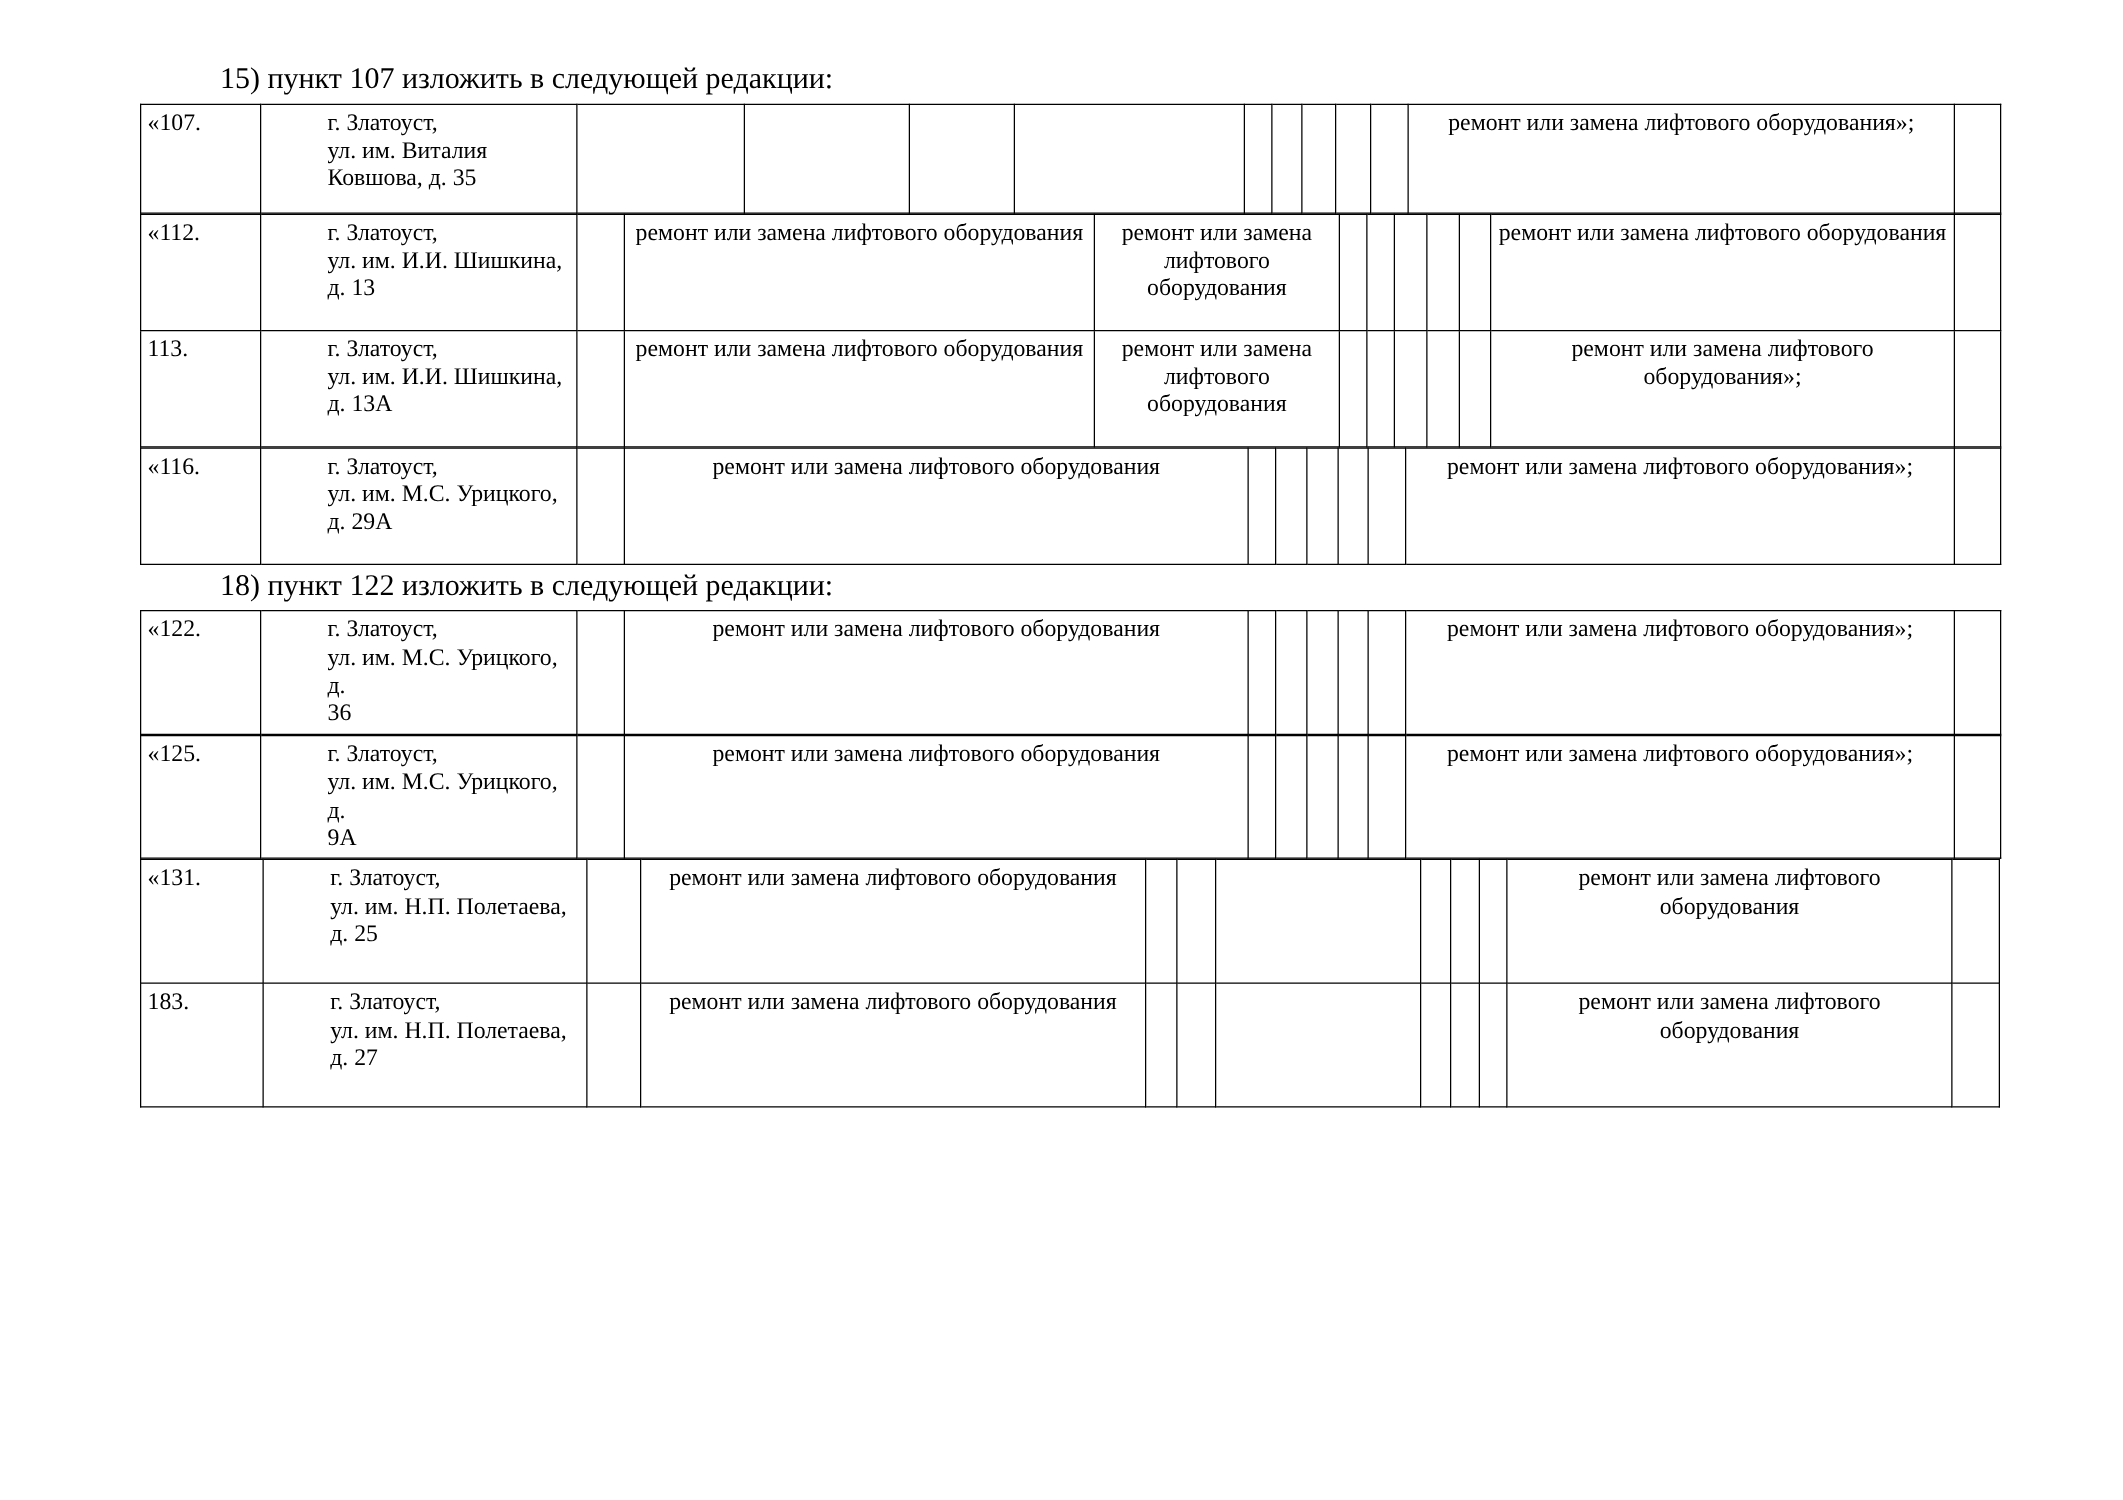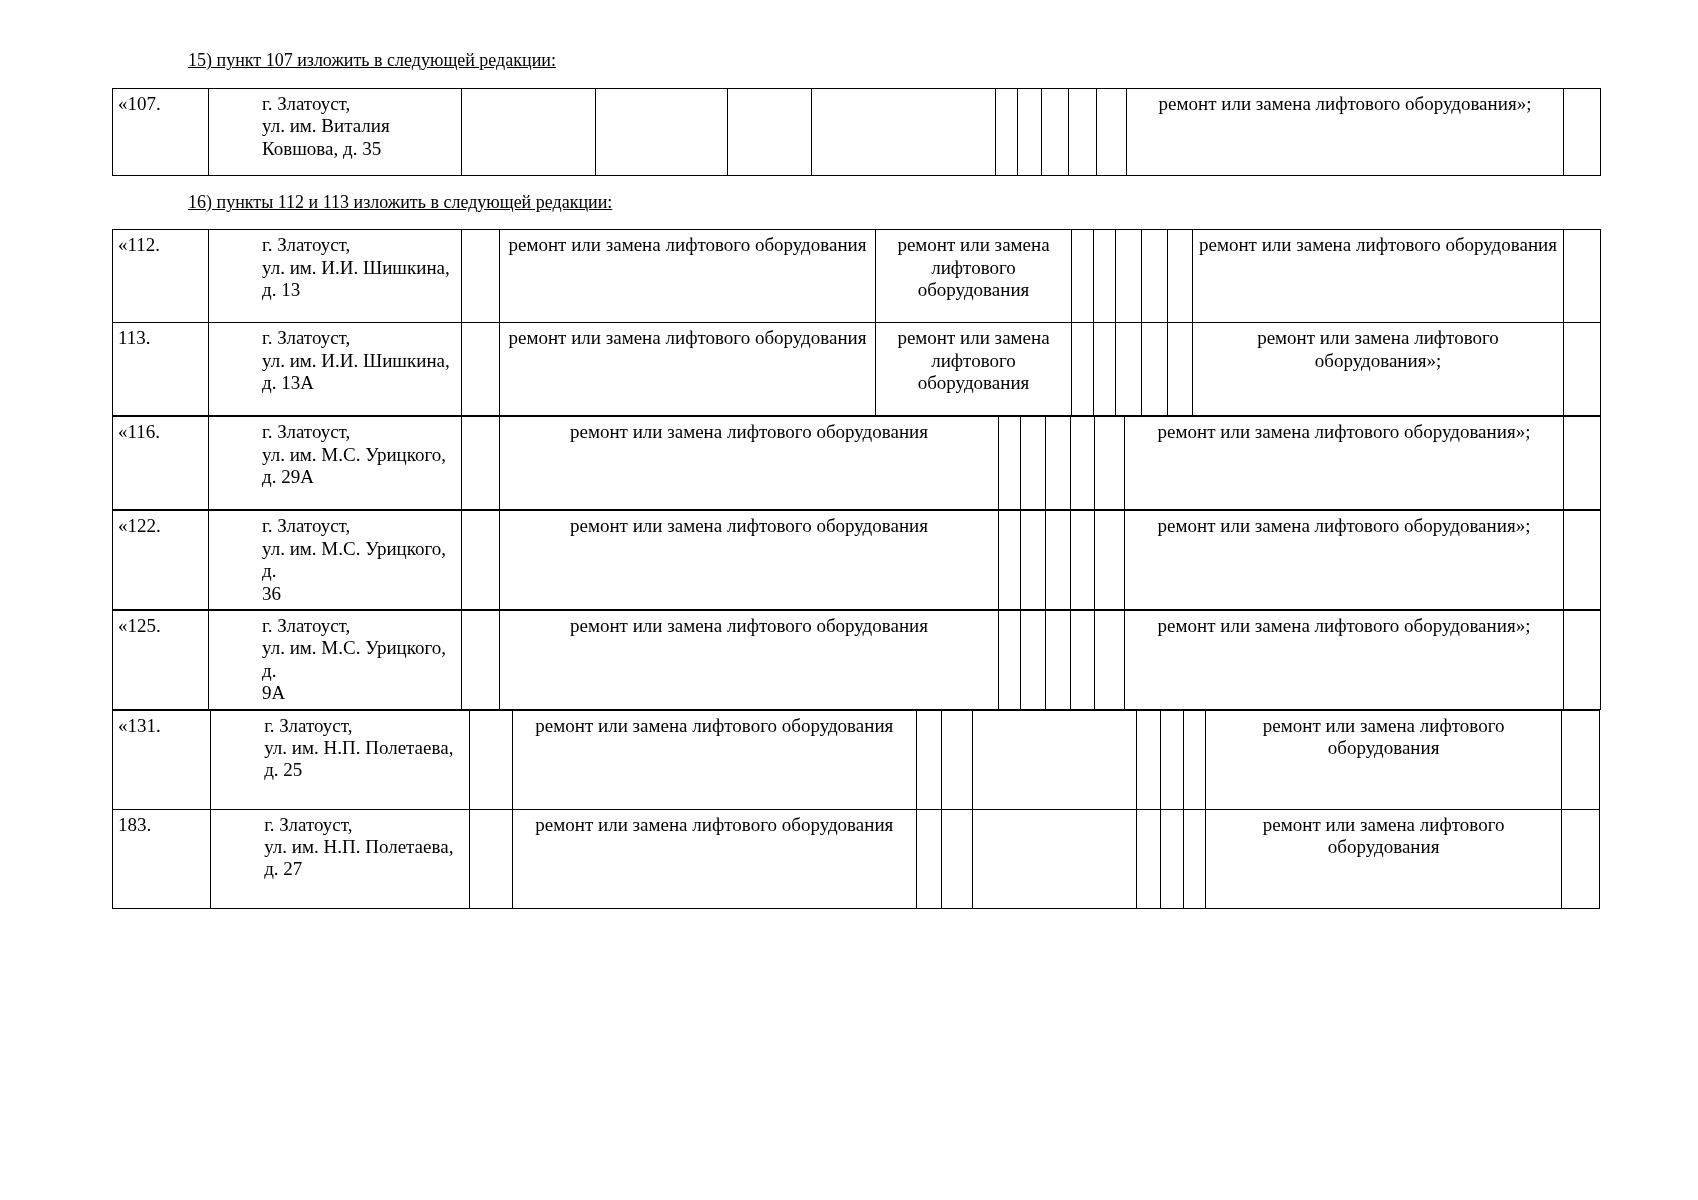--- a/index.html
+++ b/index.html
@@ -29,27 +29,26 @@
     line-height: 1;
     padding-top: 68px;
     font-family: "Liberation Serif", "DejaVu Serif", serif;
   }
   .content {
     margin-left: 112px;
     margin-right: 98px;
     margin-top: 46px;
   }
   .section-heading {
-    font-size: 18px;
+    font-size: 24px;
     line-height: 1.15;
     text-indent: 64px;
-    margin: 12px;
+    margin: 0;
     padding: 4px 0 5px 0;
     white-space: nowrap;
-    text-decoration: underline;
   }
   table.doc-table {
     border-collapse: collapse;
     width: 1488px;
     table-layout: fixed;
     margin: 0;
   }
   table.doc-table td {
     border: 1px solid #000000;
     font-size: 19px;
@@ -123,21 +122,20 @@
           <td class="c-blank"></td>
           <td class="c-blank"></td>
           <td class="c-blank"></td>
           <td class="c-blank"></td>
           <td class="c-work">ремонт или замена лифтового оборудования»;</td>
           <td class="c-blank"></td>
         </tr>
       </tbody>
     </table>
 
-    <p class="section-heading">16) пункты 112 и 113 изложить в следующей редакции:</p>
     <table class="doc-table">
       <colgroup>
         <col style="width:96px">
         <col style="width:253px">
         <col style="width:38px">
         <col style="width:376px">
         <col style="width:196px">
         <col style="width:22px">
         <col style="width:22px">
         <col style="width:26px">
@@ -214,20 +212,21 @@
           <td class="c-blank"></td>
           <td class="c-blank"></td>
           <td class="c-blank"></td>
           <td class="c-blank"></td>
           <td class="c-work">ремонт или замена лифтового оборудования»;</td>
           <td class="c-blank"></td>
         </tr>
       </tbody>
     </table>
 
+    <p class="section-heading">18) пункт 122 изложить в следующей редакции:</p>
     <table class="doc-table">
       <colgroup>
         <col style="width:96px">
         <col style="width:253px">
         <col style="width:38px">
         <col style="width:499px">
         <col style="width:22px">
         <col style="width:25px">
         <col style="width:25px">
         <col style="width:24px">

